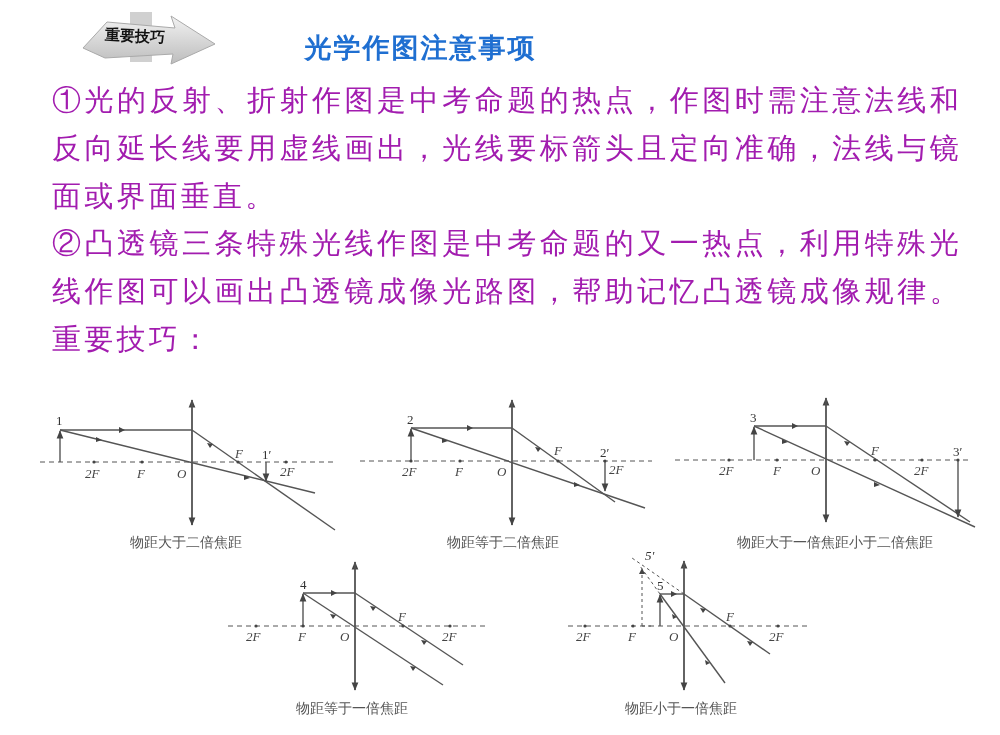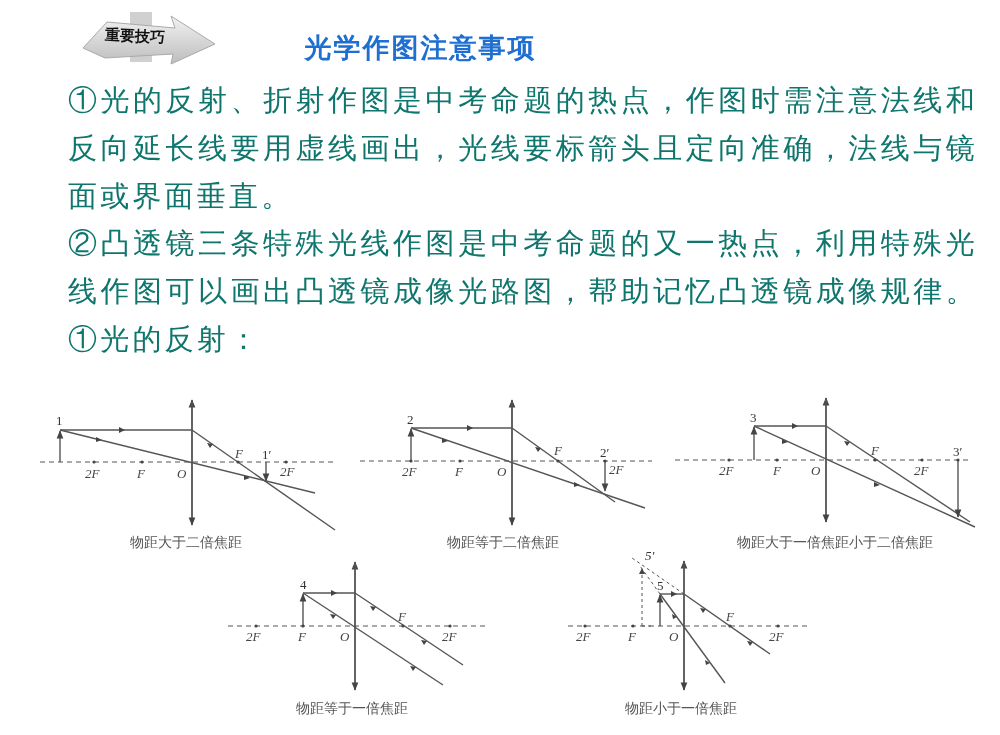--- a/index.html
+++ b/index.html
@@ -12,22 +12,22 @@
   .badge-label {
     position: absolute; left: 30px; top: 19px; font-family: "DejaVu Sans", sans-serif;
     font-size: 15px; font-weight: bold; color: #111; transform: rotate(3deg); letter-spacing: 0px;
   }
   .title {
     position: absolute; left: 0; width: 816px; top: 30px; text-align: center;
     font-family: "DejaVu Sans", "Liberation Sans", sans-serif; font-size: 27px; font-weight: bold;
     color: #1f6fd1; letter-spacing: 2px; padding-left: 25px; box-sizing: border-box;
   }
   .para {
-    position: absolute; left: 68px; width: 910px; font-size: 29px; line-height: 48px;
-    color: #0f766e; letter-spacing: 3.2px; text-align: justify;
+    position: absolute; left: 52px; width: 910px; font-size: 29px; line-height: 48px;
+    color: #a21caf; letter-spacing: 3.2px; text-align: justify;
   }
   .p1 { top: 76px; }
   .p2 { top: 219px; }
   .diagrams { position: absolute; left: 0; top: 0; width: 1000px; height: 735px; pointer-events: none; }
   .diagrams text { font-family: "Liberation Serif", "DejaVu Serif", serif; }
   .lbl { font-size: 13px; font-style: italic; fill: #444; }
   .num { font-size: 13px; fill: #333; }
   .cap { font-size: 14px; fill: #555; font-family: "DejaVu Serif", serif !important; }
   .axis { stroke: #555; stroke-width: 1; stroke-dasharray: 5 4; }
   .ray { stroke: #555; stroke-width: 1.4; fill: none; }
@@ -47,21 +47,21 @@
     </defs>
     <rect x="55" y="4" width="22" height="50" fill="#d0d0d0"></rect>
     <polygon points="8,40 32,14 100,20 96,8 140,36 96,56 98,46 30,50" fill="url(#bg1)" stroke="#aaa" stroke-width="1"></polygon>
   </svg>
   <span class="badge-label">重要技巧</span>
 </div>
 
 <div class="title">光学作图注意事项</div>
 
 <div class="para p1">①光的反射、折射作图是中考命题的热点，作图时需注意法线和反向延长线要用虚线画出，光线要标箭头且定向准确，法线与镜面或界面垂直。</div>
-<div class="para p2">②凸透镜三条特殊光线作图是中考命题的又一热点，利用特殊光线作图可以画出凸透镜成像光路图，帮助记忆凸透镜成像规律。①光的反射：</div>
+<div class="para p2">②凸透镜三条特殊光线作图是中考命题的又一热点，利用特殊光线作图可以画出凸透镜成像光路图，帮助记忆凸透镜成像规律。重要技巧：</div>
 
 <svg class="diagrams" width="1000" height="735" viewBox="0 0 1000 735">
   <defs>
     <marker id="ah" viewBox="0 0 10 10" refX="5" refY="5" markerWidth="6" markerHeight="6" orient="auto-start-reverse">
       <path d="M0,1 L10,5 L0,9 z" fill="#444"></path>
     </marker>
     <marker id="tip" viewBox="0 0 10 10" refX="9" refY="5" markerWidth="6" markerHeight="6" orient="auto">
       <path d="M0,1 L10,5 L0,9 z" fill="#444"></path>
     </marker>
   </defs>

